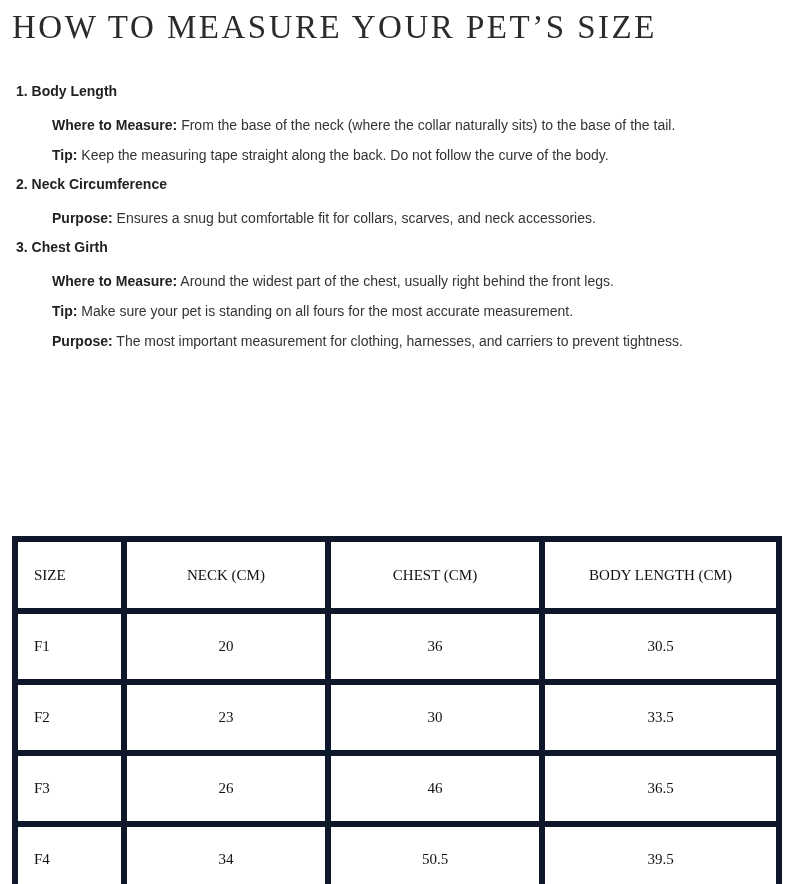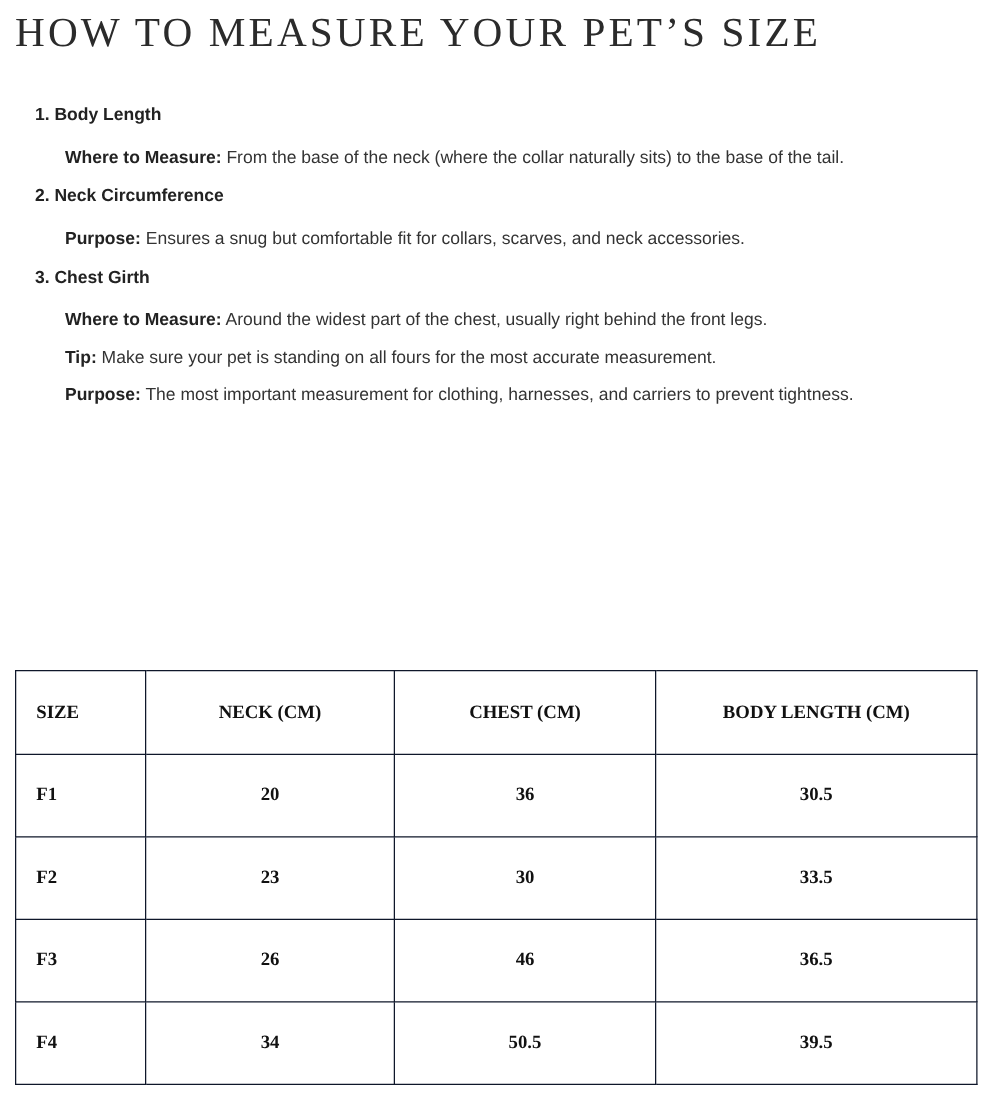--- a/index.html
+++ b/index.html
@@ -14,21 +14,21 @@
     color: #2b2b2b;
     margin: 0;
     padding-top: 0px;
     width: 770px;
   }
   .sections { margin-top: 28px; font-family: "Liberation Sans", sans-serif; color: #222; }
   .sec-heading {
     font-weight: bold;
     font-size: 14px;
     line-height: 16px;
-    margin: 16px;
+    margin: 4px;
     color: #222;
   }
   .sec-list { margin: 18px 0 0 0; padding: 0 0 0 40px; list-style: none; }
   .sec-list li {
     font-size: 14px;
     line-height: 16px;
     margin: 0 0 14px 0;
     color: #333;
   }
   .sec-list li b { color: #222; }
@@ -36,43 +36,44 @@
   table.size-table {
     position: absolute;
     left: 12px; top: 536px;
     width: 770px;
     border-collapse: collapse;
     font-family: "Liberation Serif", serif;
     font-size: 15px;
     color: #111;
   }
   table.size-table td, table.size-table th {
-    border: 1px solid #0f172a;
+    border: 6px solid #0f172a;
     height: 65px;
     padding: 0;
     text-align: center;
-    font-weight: bold;
+    font-weight: normal;
   }
   table.size-table th { height: 66px; }
   .c1 { width: 87px; text-align: left !important; padding-left: 16px !important; }
   .c2 { width: 198px; }
   .c3 { width: 208px; }
   .c4 { width: auto; }
 </style>
 </head>
 <body>
 
 <div class="page">
   <h1 class="title">HOW TO MEASURE YOUR PET’S SIZE</h1>
 
   <div class="sections">
     <div class="sec">
       <p class="sec-heading">1. Body Length</p>
       <ul class="sec-list">
         <li><b>Where to Measure:</b><span> From the base of the neck (where the collar naturally sits) to the base of the tail.</span></li>
+        <li><b>Tip:</b><span> Keep the measuring tape straight along the back. Do not follow the curve of the body.</span></li>
       </ul>
     </div>
     <div class="sec">
       <p class="sec-heading">2. Neck Circumference</p>
       <ul class="sec-list">
         <li><b>Purpose:</b><span> Ensures a snug but comfortable fit for collars, scarves, and neck accessories.</span></li>
       </ul>
     </div>
     <div class="sec">
       <p class="sec-heading">3. Chest Girth</p>

